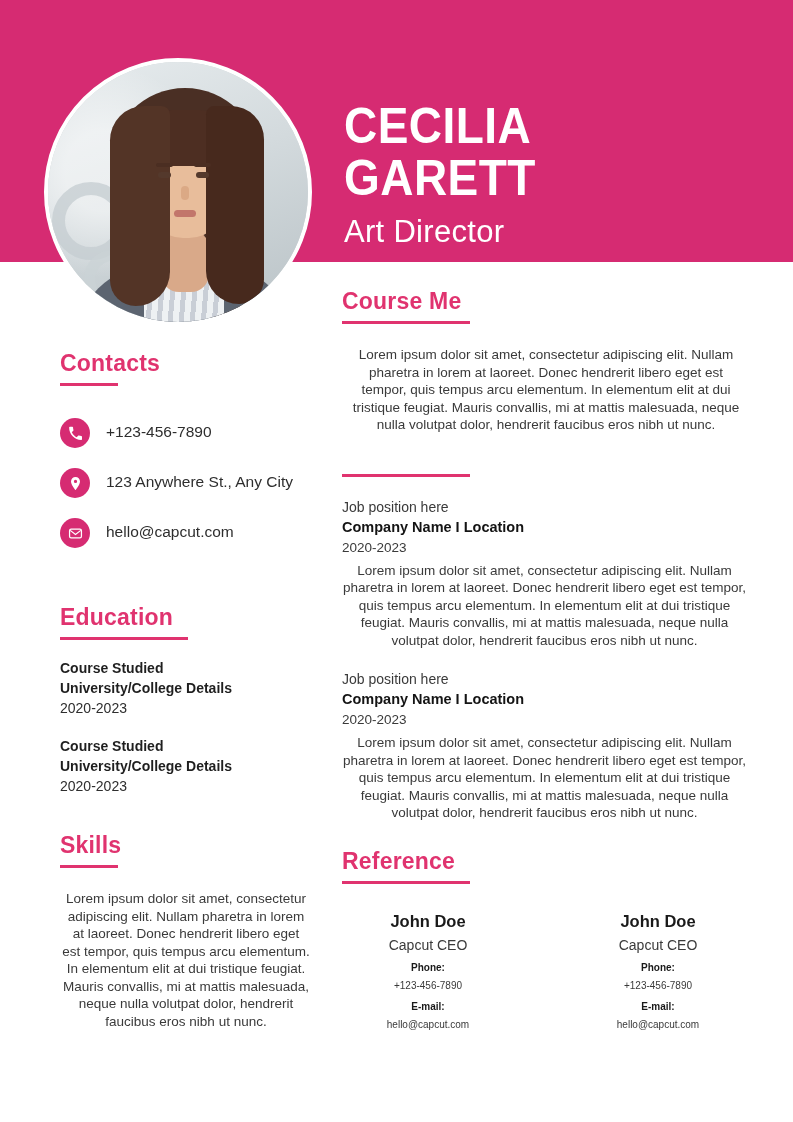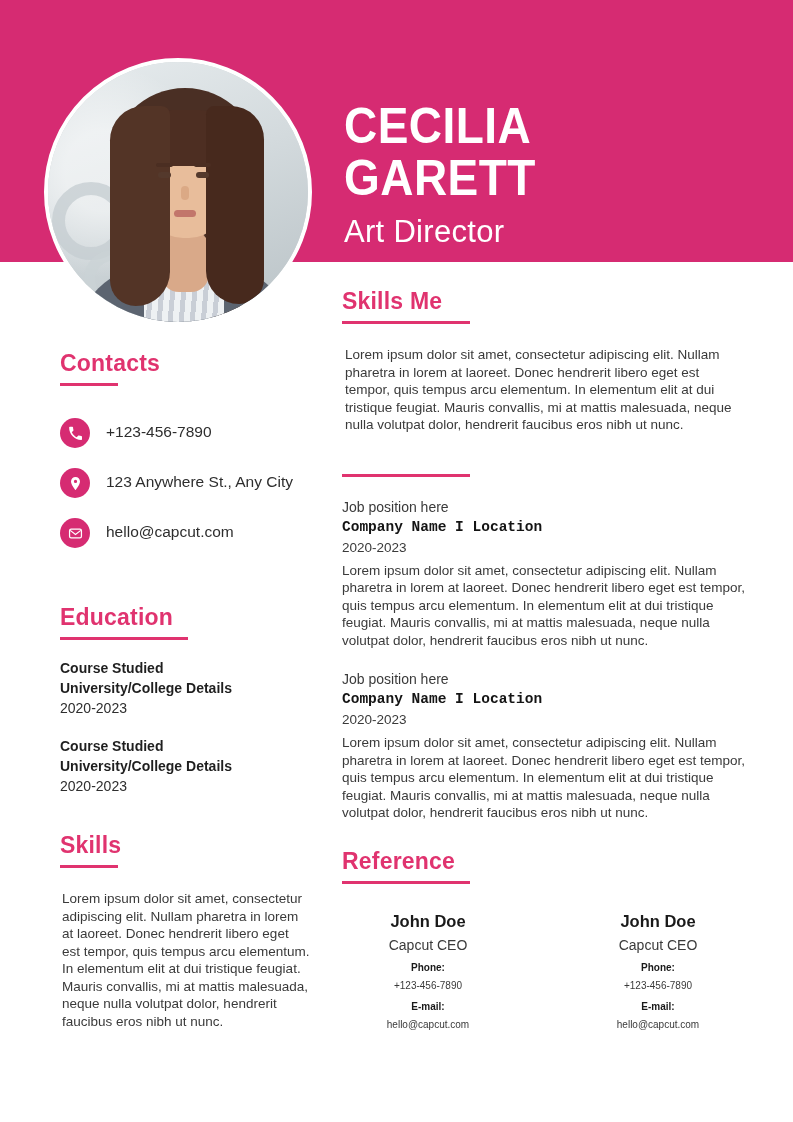--- a/index.html
+++ b/index.html
@@ -205,29 +205,30 @@
   .edu-years {
     color: #2e2e2e;
     font-size: 14px;
     line-height: 20px;
   }
 
   .body-text {
     color: #3a3a3a;
     font-size: 13.5px;
     line-height: 17.5px;
+    text-align: center;
   }
   .skills-text { margin-top: 22px; padding-left: 2px; }
 
   
   .about-text { margin-top: 22px; padding-left: 3px; }
 
   .exp-item { margin-top: 20px; }
   .exp-pos { color: #3a3a3a; font-size: 14px; line-height: 20px; }
-  .exp-comp { color: #141414; font-size: 14.5px; font-weight: bold; line-height: 21px; font-family: Liberation Mono, monospace; }
+  .exp-comp { color: #141414; font-size: 14.5px; font-weight: bold; line-height: 21px; }
   .exp-years { color: #3a3a3a; font-size: 13.5px; line-height: 20px; }
   .exp-desc { margin-top: 4px; }
 
   .ref-grid {
     display: flex;
     margin-top: 26px;
     gap: 58px;
   }
   .ref-card { width: 172px; text-align: center; }
   .ref-name { color: #1a1a1a; font-size: 16.5px; font-weight: bold; line-height: 22px; }
@@ -335,21 +336,21 @@
       <div class="sect-title">Skills</div>
       <div class="sect-rule"></div>
       <div class="body-text skills-text">Lorem ipsum dolor sit amet, consectetur adipiscing elit. Nullam pharetra in lorem at laoreet. Donec hendrerit libero eget est tempor, quis tempus arcu elementum. In elementum elit at dui tristique feugiat. Mauris convallis, mi at mattis malesuada, neque nulla volutpat dolor, hendrerit faucibus eros nibh ut nunc.</div>
     </div>
 
   </div>
 
   <div class="right-col">
 
     <div>
-      <div class="sect-title">Skills Me</div>
+      <div class="sect-title">Course Me</div>
       <div class="sect-rule wide"></div>
       <div class="body-text about-text">Lorem ipsum dolor sit amet, consectetur adipiscing elit. Nullam pharetra in lorem at laoreet. Donec hendrerit libero eget est tempor, quis tempus arcu elementum. In elementum elit at dui tristique feugiat. Mauris convallis, mi at mattis malesuada, neque nulla volutpat dolor, hendrerit faucibus eros nibh ut nunc.</div>
     </div>
 
     <div style="height:34px"></div>
 
     <div>
       <div class="sect-rule wide"></div>
 
       <div class="exp-item">

